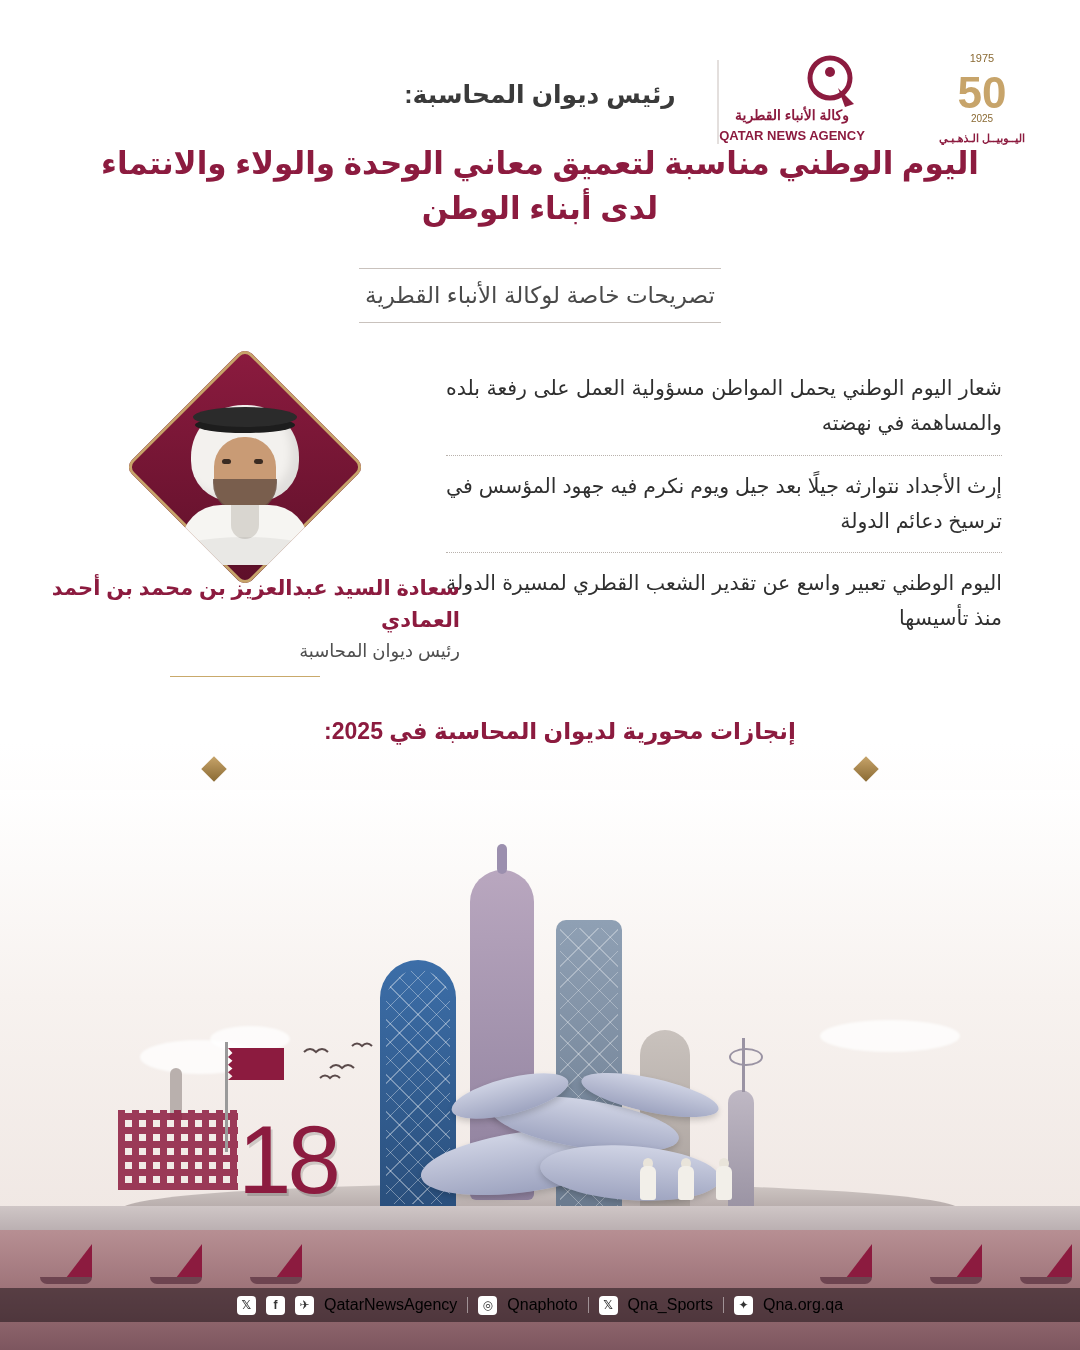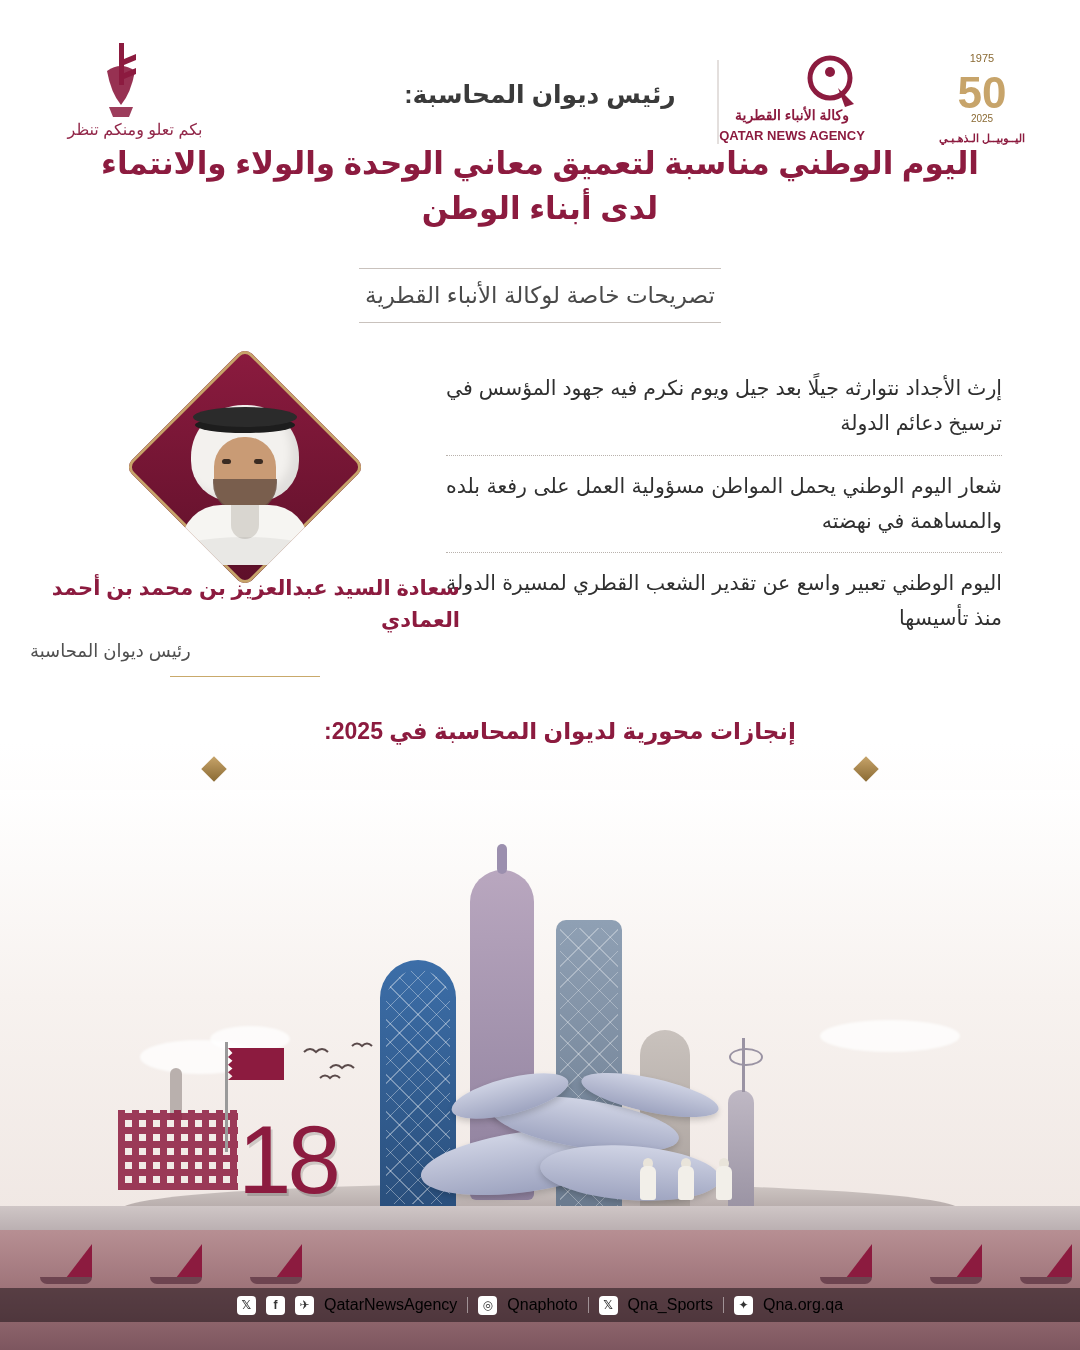--- a/index.html
+++ b/index.html
@@ -113,21 +113,21 @@
   .shoulder-shadow{
     position:absolute;left:50%;top:150px;transform:translateX(-50%);
     width:150px;height:30px;background:rgba(0,0,0,.05);border-radius:50%;
   }
 
   .person-name{
     position:absolute;top:572px;left:30px;width:430px;text-align:right;
     font-size:21px;font-weight:bold;color:#8c1b3f;line-height:1.5;
   }
   .person-role{
-    position:absolute;top:640px;left:30px;width:430px;text-align:left;
+    position:absolute;top:640px;left:30px;width:430px;text-align:right;
     font-size:18px;color:#4f4f4f;
   }
   .role-underline{
     position:absolute;top:676px;left:170px;width:150px;height:1px;background:#c9a96b;
   }
 
   
   .ach-title{
     position:absolute;top:718px;left:0;right:0;text-align:center;
     font-size:23px;font-weight:bold;color:#8c1b3f;margin-left:40px;
@@ -280,32 +280,20 @@
   .person{width:16px;height:42px;position:relative;}
   .person .body{position:absolute;bottom:0;left:0;width:16px;height:34px;background:#f2efe9;border-radius:6px 6px 3px 3px;}
   .person .head{position:absolute;top:0;left:3px;width:10px;height:11px;background:#e9e4da;border-radius:50%;}
   .cloud{position:absolute;background:rgba(255,255,255,.75);border-radius:50%;filter:blur(1px);}
 </style>
 </head>
 <body>
 
 <div class="page">
 
-  <div class="hdr-left-logo">
-    <svg width="180" height="118" viewBox="0 0 180 118" aria-hidden="true">
-      <g fill="#8c1b3f">
-        <path d="M72 8 h5 v16 l12 -5 v6 l-12 5 v8 l12 -5 v6 l-12 5 v6 h-5z"></path>
-        <path d="M60 36 q14 -10 28 0 q-4 22 -14 34 q-10 -12 -14 -34z" opacity=".9"></path>
-        <path d="M62 72 h24 l-4 10 h-16z" opacity=".85"></path>
-      </g>
-      <g fill="#8c1b3f" opacity=".95" transform="translate(0,0)">
-        <text x="88" y="100" text-anchor="middle" font-size="16" font-family="'Liberation Sans',sans-serif">بكم تعلو ومنكم تنظر</text>
-      </g>
-    </svg>
-  </div>
 
   <div class="qna-logo" style="position:absolute;right:208px;top:48px;width:210px;height:110px;">
     <svg width="210" height="106" viewBox="0 0 210 106" aria-hidden="true">
       <g fill="#8c1b3f" transform="translate(146,6)">
         <circle cx="22" cy="24" r="20" fill="none" stroke="#8c1b3f" stroke-width="5"></circle>
         <path d="M30 34 l16 16 l-9 3 z"></path>
         <circle cx="22" cy="18" r="5" fill="#8c1b3f"></circle>
       </g>
       <text x="130" y="72" text-anchor="middle" font-size="14" fill="#8c1b3f" font-weight="bold" font-family="'Liberation Sans',sans-serif">وكالة الأنباء القطرية</text>
       <text x="130" y="92" text-anchor="middle" font-size="13" fill="#8c1b3f" font-weight="bold" font-family="'Liberation Sans',sans-serif">QATAR NEWS AGENCY</text>
@@ -326,22 +314,22 @@
   <div class="main-title">اليوم الوطني مناسبة لتعميق معاني الوحدة والولاء والانتماء لدى أبناء الوطن</div>
   <div class="divider-wrap">
       <div class="ln"></div>
     </div>
   <div class="subtitle">تصريحات خاصة لوكالة الأنباء القطرية</div>
   <div class="divider-wrap2">
       <div class="ln"></div>
     </div>
 
   <div class="quotes">
+    <div class="quote">شعار اليوم الوطني يحمل المواطن مسؤولية العمل على رفعة بلده والمساهمة في نهضته</div>
     <div class="quote">إرث الأجداد نتوارثه جيلًا بعد جيل ويوم نكرم فيه جهود المؤسس في ترسيخ دعائم الدولة</div>
-    <div class="quote">شعار اليوم الوطني يحمل المواطن مسؤولية العمل على رفعة بلده والمساهمة في نهضته</div>
     <div class="quote">اليوم الوطني تعبير واسع عن تقدير الشعب القطري لمسيرة الدولة منذ تأسيسها</div>
   </div>
 
   <div class="portrait-box">
     <div class="diamond">
       <div class="diamond-inner">
         <div class="face-wrap">
           <div class="ghutra"></div>
           <div class="agal"></div>
           <div class="face"></div>

